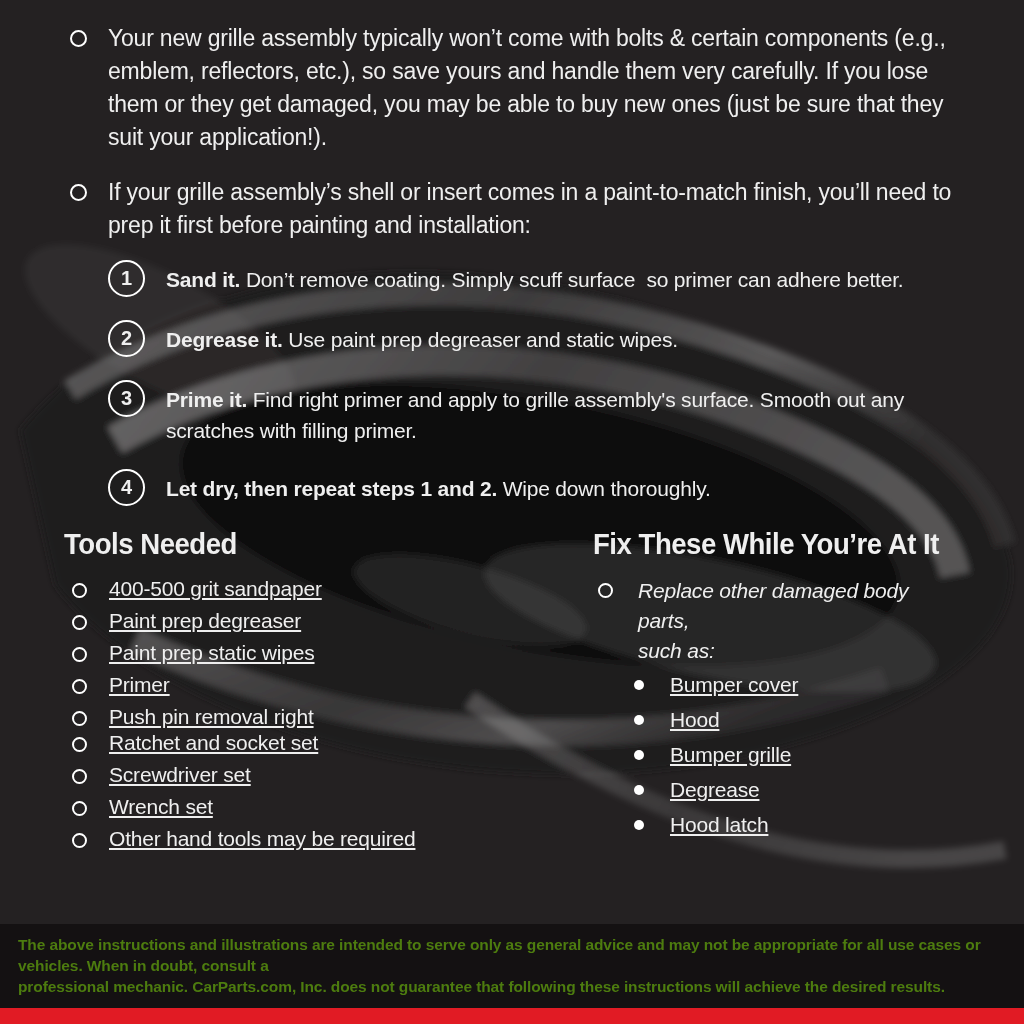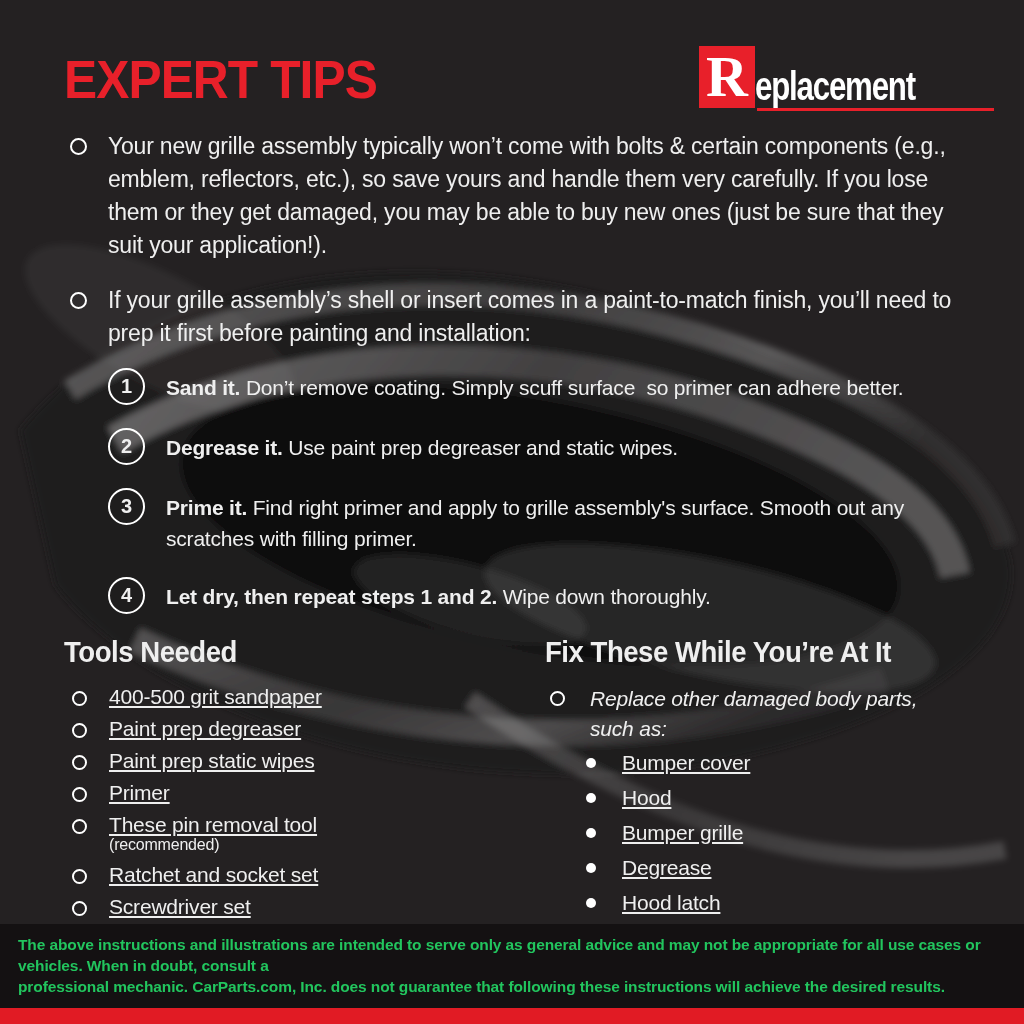--- a/index.html
+++ b/index.html
@@ -41,41 +41,41 @@
   .num{
     width:33px;height:33px;border:2.5px solid #fff;border-radius:50%;flex:none;
     display:flex;align-items:center;justify-content:center;
     font-size:20px;font-weight:bold;margin-right:21px;
   }
   .step-text{font-size:21px;line-height:31px;letter-spacing:-0.2px;max-width:770px;margin-top:4px;white-space:pre-wrap;}
   .lead{font-weight:bold;}
   .em{}
 
   
-  .cols{display:flex;}
+  .cols{display:flex;gap:48px;}
   .col-left{width:481px;flex:none;}
   .col-right{flex:1;}
   .h2{
     font-size:29px;font-weight:bold;letter-spacing:-0.5px;line-height:1.1;
     transform:scaleX(0.95);transform-origin:left center;white-space:nowrap;margin-bottom:15px;
   }
   .t-row{display:flex;align-items:flex-start;margin-bottom:6px;}
   .t-ring{width:11px;height:11px;border:2px solid #fff;border-radius:50%;flex:none;margin:7px 22px 0 8px;}
   .t-text{font-size:21px;line-height:26px;letter-spacing:-0.2px;text-decoration:underline;}
   .t-note{font-size:16px;line-height:18px;margin:-2px 0 8px 45px;letter-spacing:-0.2px;}
   .fix-lead-text{font-size:21px;line-height:30px;letter-spacing:-0.2px;font-style:italic;}
   .fix-lead-text span{display:block;}
   .sub-list{margin-left:41px;margin-top:2px;}
   .s-row{display:flex;align-items:flex-start;margin-bottom:9px;}
   .dot{width:10px;height:10px;background:#fff;border-radius:50%;flex:none;margin:8px 26px 0 0;}
 
   
   .footer{position:absolute;left:0;right:0;bottom:0;z-index:3;}
   .footer-text{
-    background:#141112;color:#22c55e;padding:10px 18px 11px 18px;
+    background:#141112;color:#4d7c0f;padding:10px 18px 11px 18px;
     font-size:15.5px;font-weight:bold;line-height:21px;letter-spacing:-0.1px;
   }
   .footer-text span{display:block;}
   .footer-red{height:16px;background:#e11b24;}
 </style>
 </head>
 <body>
 
 <svg class="bg" width="1024" height="1024" viewBox="0 0 1024 1024" aria-hidden="true">
   <defs>
@@ -102,30 +102,20 @@
     <ellipse cx="540" cy="525" rx="365" ry="125" fill="#0d0c0c" opacity="0.9" transform="rotate(11 540 525)"></ellipse>
     <path d="M135 640 C 360 745, 640 765, 885 680" stroke="url(#gchrome)" stroke-width="26" fill="none" opacity="0.42"></path>
     <path d="M470 700 C 640 815, 820 885, 1005 850" stroke="url(#gchrome2)" stroke-width="18" fill="none" opacity="0.3"></path>
     <ellipse cx="710" cy="618" rx="230" ry="58" fill="#8d8d8d" opacity="0.2" transform="rotate(12 710 618)"></ellipse>
     <ellipse cx="470" cy="600" rx="120" ry="35" fill="#7d7d7d" opacity="0.18" transform="rotate(15 470 600)"></ellipse>
   </g>
 </svg>
 
 <div class="content">
 
-  <div class="header-row">
-    <div class="title">EXPERT TIPS</div>
-    <div class="logo">
-      <div class="logo-r">R</div>
-      <div class="logo-rest-wrap">
-        <span class="logo-rest">eplacement</span>
-        <div class="logo-underline"></div>
-      </div>
-    </div>
-  </div>
 
   <div class="b-row">
     <div class="ring"></div>
     <div class="b-text">Your new grille assembly typically won’t come with bolts &amp; certain components (e.g., emblem, reflectors, etc.), so save yours and handle them very carefully. If you lose them or they get damaged, you may be able to buy new ones (just be sure that they suit your application!).</div>
   </div>
 
   <div class="b-row">
     <div class="ring"></div>
     <div class="b-text">If your grille assembly’s shell or insert comes in a paint-to-match finish, you’ll need to prep it first before painting and installation:</div>
   </div>
@@ -165,23 +155,22 @@
       <div class="t-row">
         <div class="t-ring"></div>
         <div class="t-text">Paint prep static wipes</div>
       </div>
       <div class="t-row">
         <div class="t-ring"></div>
         <div class="t-text">Primer</div>
       </div>
       <div class="t-row" style="margin-bottom:0;">
         <div class="t-ring"></div>
-        <div class="t-text">These pin removal tool</div>
-      </div>
-      <div class="t-note">(recommended)</div>
+        <div class="t-text">Push pin removal right</div>
+      </div>
       <div class="t-row">
         <div class="t-ring"></div>
         <div class="t-text">Ratchet and socket set</div>
       </div>
       <div class="t-row">
         <div class="t-ring"></div>
         <div class="t-text">Screwdriver set</div>
       </div>
       <div class="t-row">
         <div class="t-ring"></div>

